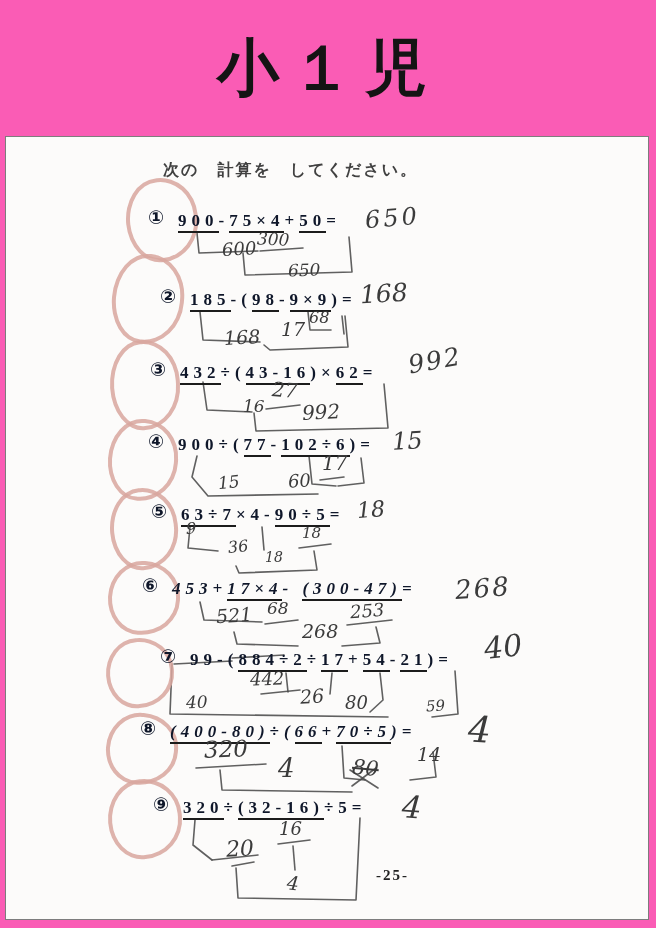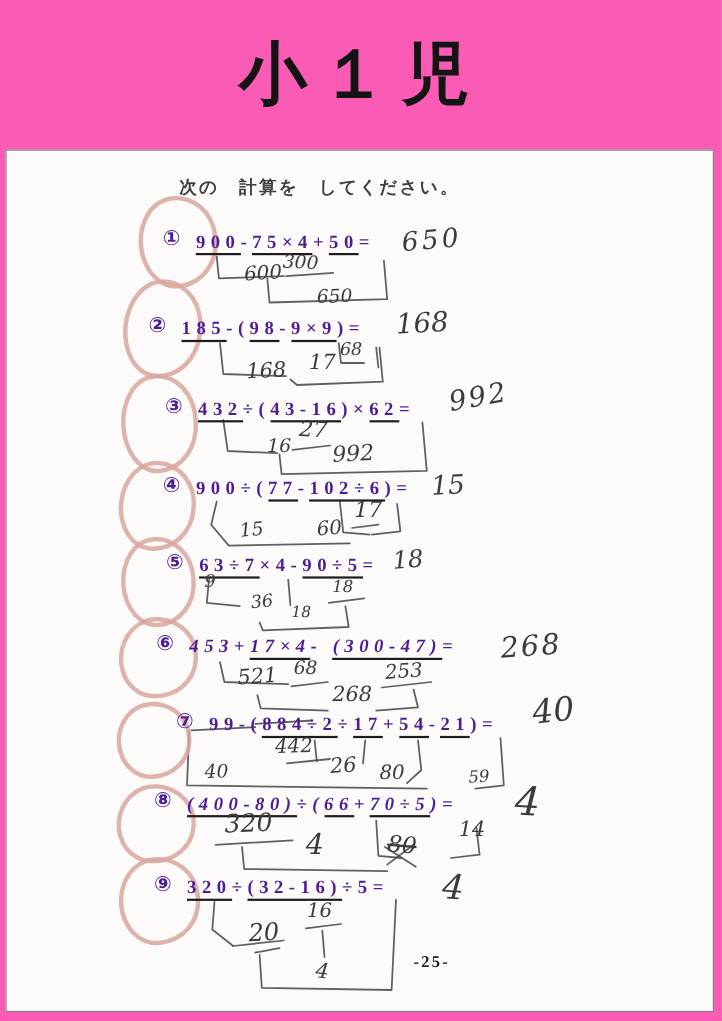--- a/index.html
+++ b/index.html
@@ -6,21 +6,21 @@
   .canvas{position:relative;width:656px;height:928px;background:#fa5cb5;overflow:hidden;
           font-family:"Liberation Serif",serif;}
   .header{position:absolute;left:0;top:0;width:656px;height:136px;
           display:flex;align-items:center;justify-content:center;}
   .title{font-family:Liberation Serif, serif;font-weight:700;font-size:62px;
          color:#141414;letter-spacing:12px;line-height:1;}
   .sheet{position:absolute;left:5px;top:136px;width:644px;height:784px;
          background:#fcfbfa;border:1px solid #7d7d7d;box-sizing:border-box;}
   .instruction{position:absolute;left:163px;top:160px;font-size:16px;font-weight:700;
                color:#404040;letter-spacing:2px;}
-  .prob{position:absolute;white-space:nowrap;color:#4c1d95;}
+  .prob{position:absolute;white-space:nowrap;color:#0f172a;}
   .pnum{font-family:"DejaVu Sans",sans-serif;font-size:19px;font-weight:700;
         margin-right:14px;vertical-align:2px;}
   .eq{font-weight:700;font-size:17px;letter-spacing:5px;}
   .eq .u{border-bottom:2px solid #1c1c1c;padding-bottom:1px;}
   .hw{position:absolute;font-family:"DejaVu Serif",serif;font-style:italic;
       color:#3b3b3b;white-space:nowrap;line-height:1;}
   .scratch{text-decoration:line-through;}
   .circle{position:absolute;border:4px solid rgba(216,166,158,.85);
           border-radius:48% 52% 55% 45% / 52% 48% 50% 50%;}
   .strokes{position:absolute;left:0;top:0;pointer-events:none;}
@@ -103,42 +103,42 @@
   <div class="circle" style="left:108px;top:419px;width:62px;height:74px;transform:rotate(4deg);"></div>
   <div class="circle" style="left:110px;top:488px;width:60px;height:74px;transform:rotate(-5deg);"></div>
   <div class="circle" style="left:108px;top:561px;width:64px;height:66px;transform:rotate(3deg);"></div>
   <div class="circle" style="left:106px;top:638px;width:60px;height:62px;transform:rotate(-4deg);"></div>
   <div class="circle" style="left:106px;top:713px;width:64px;height:64px;transform:rotate(4deg);"></div>
   <div class="circle" style="left:108px;top:779px;width:66px;height:72px;transform:rotate(-5deg);"></div>
 
   <div class="prob" style="left:148px;top:206px;">
     <span class="pnum">①</span><span class="eq"><span class="u">900</span><span>-</span><span class="u">75×4</span><span>+</span><span class="u">50</span><span>=</span></span>
   </div>
-  <div class="prob" style="left:135px;top:285px;">
+  <div class="prob" style="left:160px;top:285px;">
     <span class="pnum">②</span><span class="eq"><span class="u">185</span><span>-(</span><span class="u">98</span><span>-</span><span class="u">9×9</span><span>)</span><span>=</span></span>
   </div>
   <div class="prob" style="left:150px;top:358px;">
     <span class="pnum">③</span><span class="eq"><span class="u">432</span><span>÷(</span><span class="u">43-16</span><span>)×</span><span class="u">62</span><span>=</span></span>
   </div>
   <div class="prob" style="left:148px;top:430px;">
     <span class="pnum">④</span><span class="eq"><span>900</span><span>÷(</span><span class="u">77</span><span>-</span><span class="u">102÷6</span><span>)</span><span>=</span></span>
   </div>
   <div class="prob" style="left:151px;top:500px;">
     <span class="pnum">⑤</span><span class="eq"><span class="u">63÷7</span><span>×4-</span><span class="u">90÷5</span><span>=</span></span>
   </div>
   <div class="prob" style="left:142px;top:574px;font-style:italic;">
     <span class="pnum">⑥</span><span class="eq"><span>453</span><span>+</span><span class="u">17×4</span><span>- </span><span class="u">(300-47)</span><span>=</span></span>
   </div>
   <div class="prob" style="left:140px;top:645px;margin-left:20px;">
     <span class="pnum">⑦</span><span class="eq"><span>99</span><span>-(</span><span class="u">884÷2</span><span>÷</span><span class="u">17</span><span>+</span><span class="u">54</span><span>-</span><span class="u">21</span><span>)</span><span>=</span></span>
   </div>
   <div class="prob" style="left:140px;top:717px;font-style:italic;">
     <span class="pnum">⑧</span><span class="eq"><span class="u">(400-80)</span><span>÷(</span><span class="u">66</span><span>+</span><span class="u">70÷5</span><span>)</span><span>=</span></span>
   </div>
-  <div class="prob" style="left:140px;top:793px;">
+  <div class="prob" style="left:153px;top:793px;">
     <span class="pnum">⑨</span><span class="eq"><span class="u">320</span><span>÷</span><span class="u">(32-16)</span><span>÷5</span><span>=</span></span>
   </div>
 
   <span class="hw" style="left:365px;top:206px;font-size:24px;transform:rotate(-5deg);letter-spacing:3px;">650</span>
   <span class="hw" style="left:360px;top:281px;font-size:25px;transform:rotate(-3deg);">168</span>
   <span class="hw" style="left:408px;top:348px;font-size:25px;transform:rotate(-10deg);letter-spacing:2px;">992</span>
   <span class="hw" style="left:392px;top:429px;font-size:24px;transform:rotate(-3deg);">15</span>
   <span class="hw" style="left:357px;top:499px;font-size:22px;transform:rotate(-4deg);">18</span>
   <span class="hw" style="left:455px;top:575px;font-size:26px;transform:rotate(-4deg);letter-spacing:2px;">268</span>
   <span class="hw" style="left:484px;top:632px;font-size:30px;transform:rotate(-6deg);">40</span>

